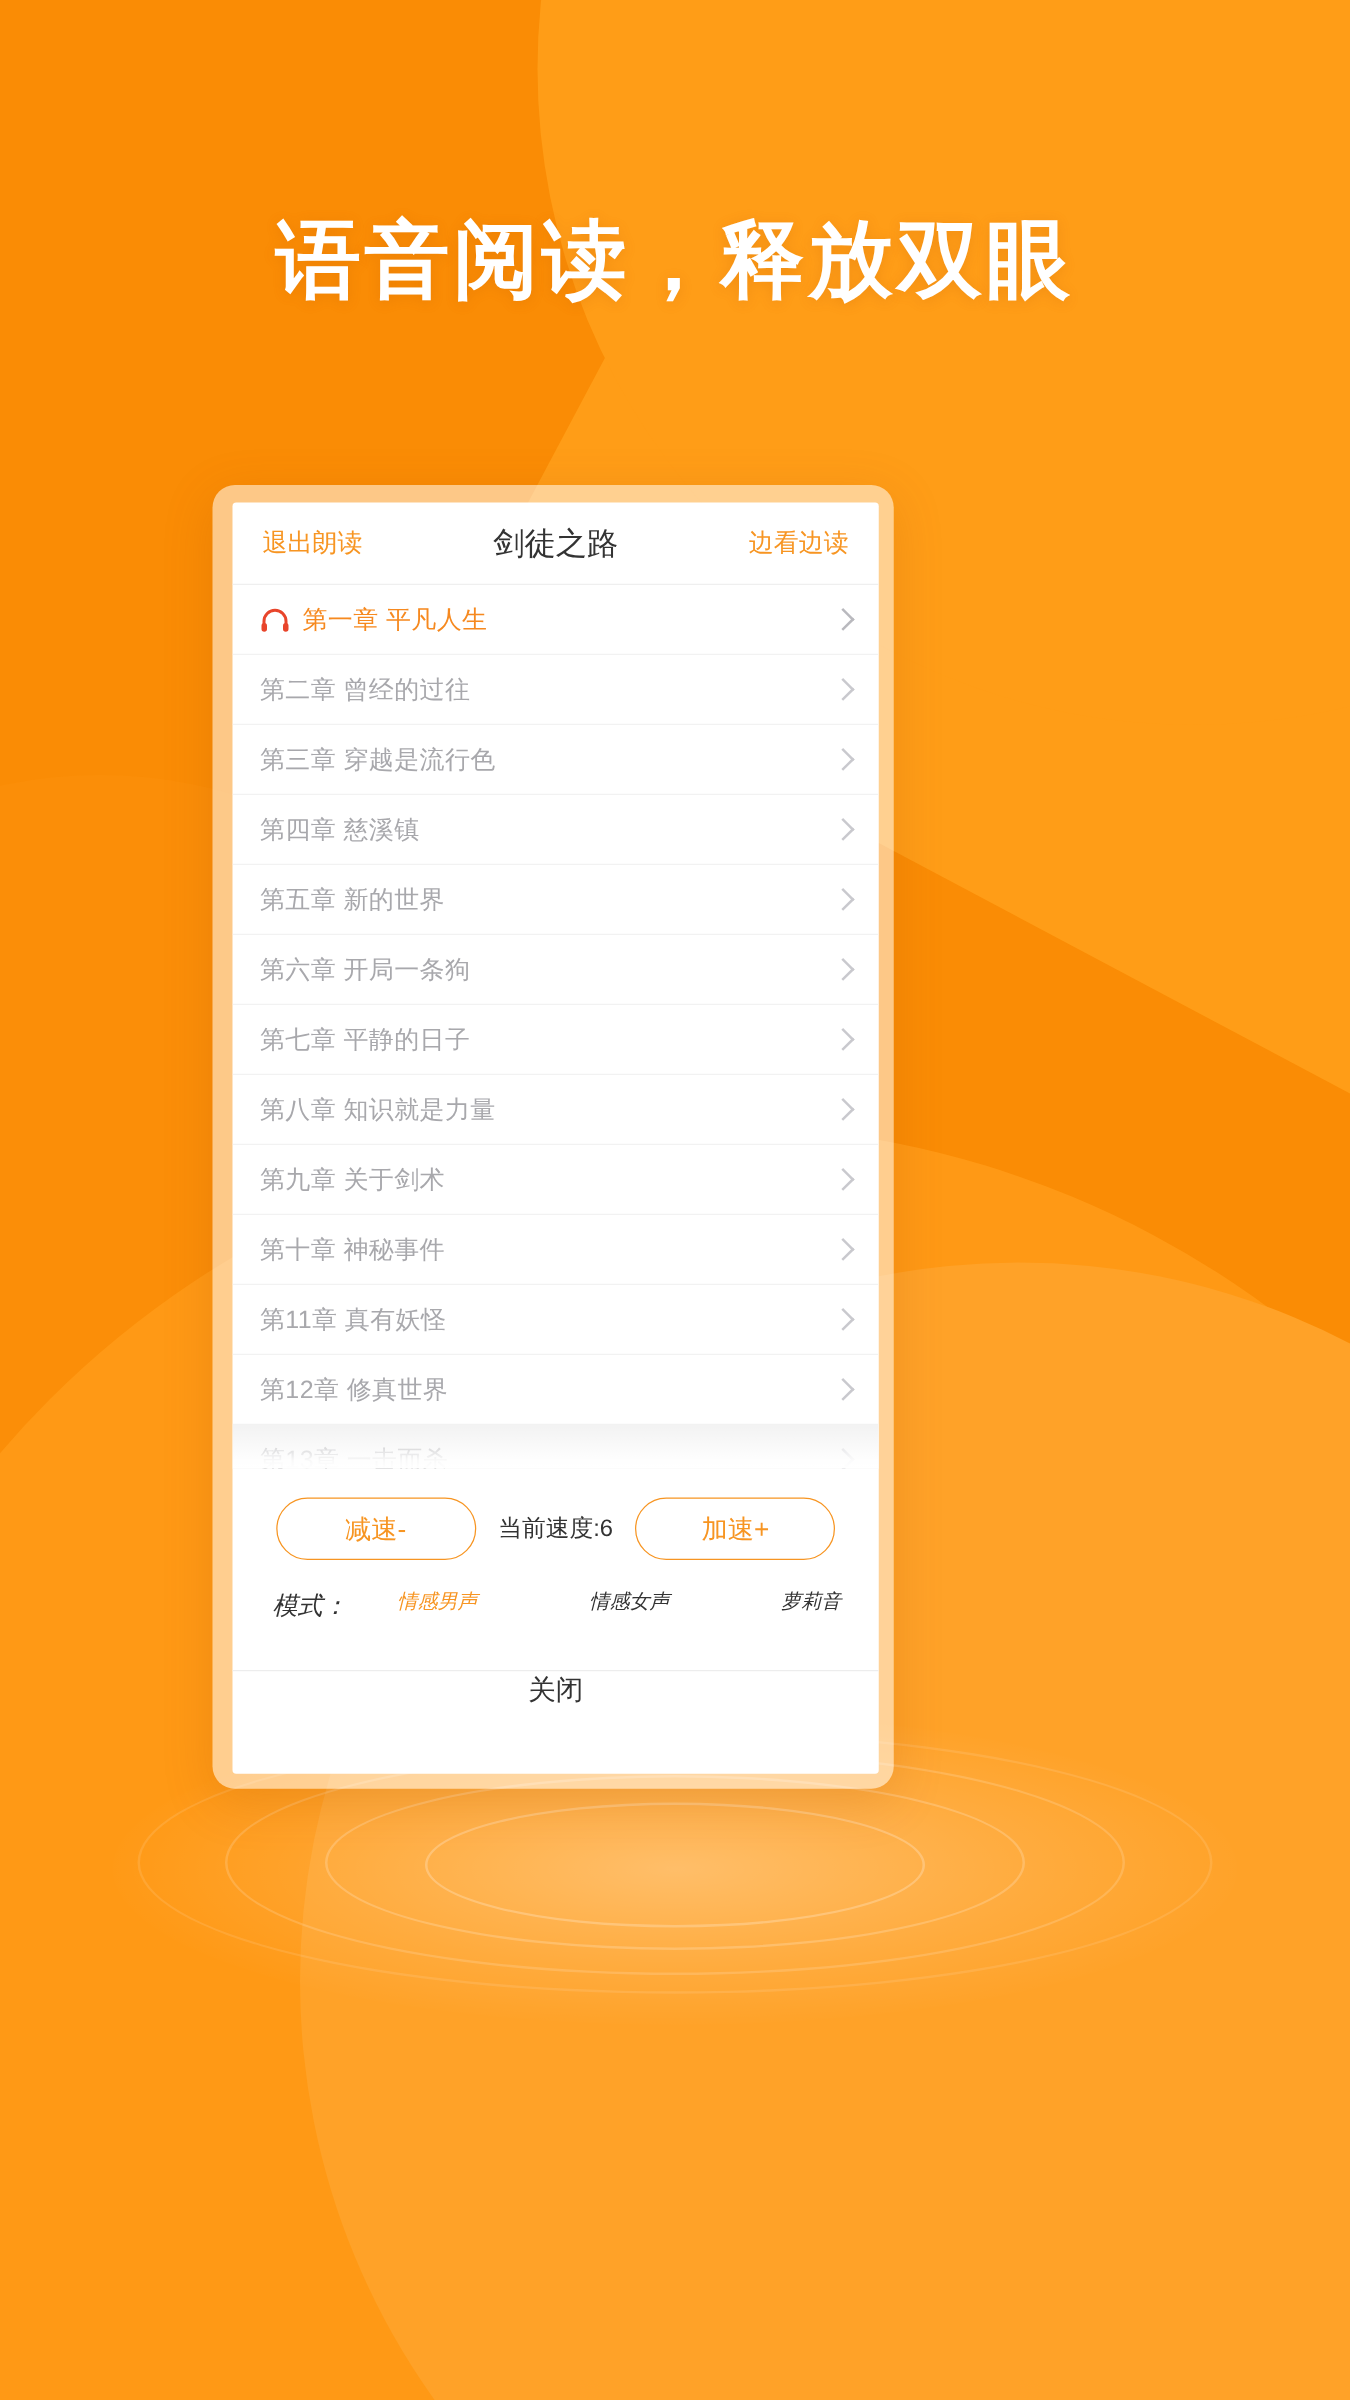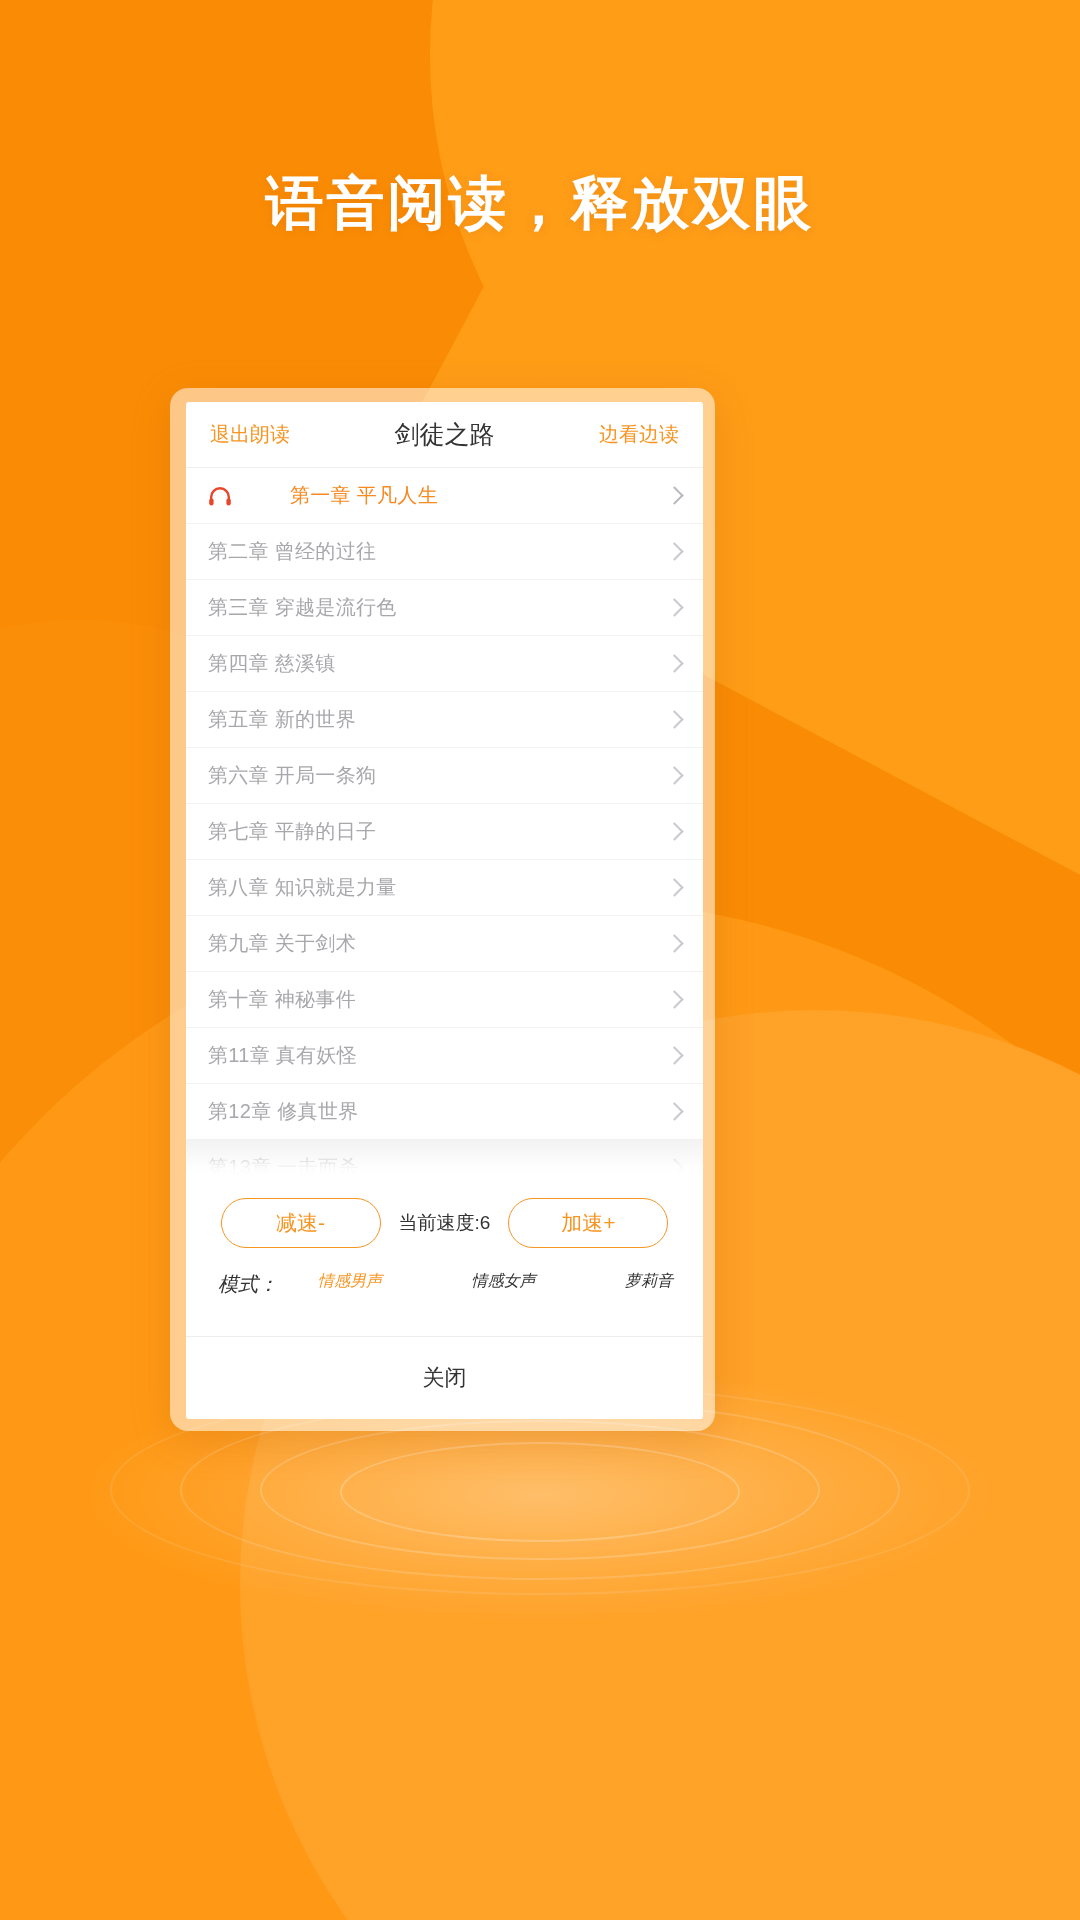--- a/index.html
+++ b/index.html
@@ -42,21 +42,21 @@
     position:absolute; left:50%; top:1370px; transform:translateX(-50%);
     width:900px; height:250px; border-radius:50%;
     background:radial-gradient(ellipse at center, rgba(255,255,255,0.30) 0%, rgba(255,255,255,0.10) 45%, rgba(255,255,255,0) 72%);
   }
 
   
   #headline {
     position:absolute; left:0; right:0; top:168px;
     text-align:center;
     color:#FFFFFF;
-    font-size:58px;
+    font-size:68px;
     font-weight:bold;
     letter-spacing:3px;
     line-height:1.2;
     text-shadow:0 2px 10px rgba(180,80,0,0.18);
   }
 
   
   #phone {
     position:absolute;
     left:170px; top:388px;
@@ -96,21 +96,20 @@
     flex:1 1 auto;
     overflow:hidden;
     position:relative;
   }
   .chapter-row {
     height:56px;
     display:flex; align-items:center;
     padding:0 22px 0 22px;
     border-bottom:1px solid #F2F2F2;
     position:relative;
-    gap:48px;
   }
   .chapter-row:last-child { background:#F3F3F3; }
   .hp-icon { flex:0 0 auto; width:34px; display:flex; align-items:center; }
   .chapter-title {
     font-size:20px; color:#A8A8AC; white-space:nowrap;
     letter-spacing:0.3px;
   }
   .chapter-row.active .chapter-title { color:#F6891F; }
   .chev {
     margin-left:auto; flex:0 0 auto;
@@ -154,21 +153,21 @@
     font-style:italic;
   }
   #mode-label { font-size:20px; color:#333333; margin-right:40px; white-space:nowrap; }
   .mode-opt { font-size:16px; color:#333333; white-space:nowrap; }
   .mode-opt.selected { color:#F79522; }
 
   
   #close-row {
     flex:0 0 auto;
     height:82px;
-    display:flex; align-items:center; justify-content:center;
+    display:flex; align-items:flex-start; justify-content:center;
   }
   #close-label { font-size:22px; color:#333333; }
 </style>
 </head>
 <body>
 
 <div id="bg">
   <div class="blob blob-d"></div>
   <div class="wedge"></div>
   <div class="blob blob-a"></div>

